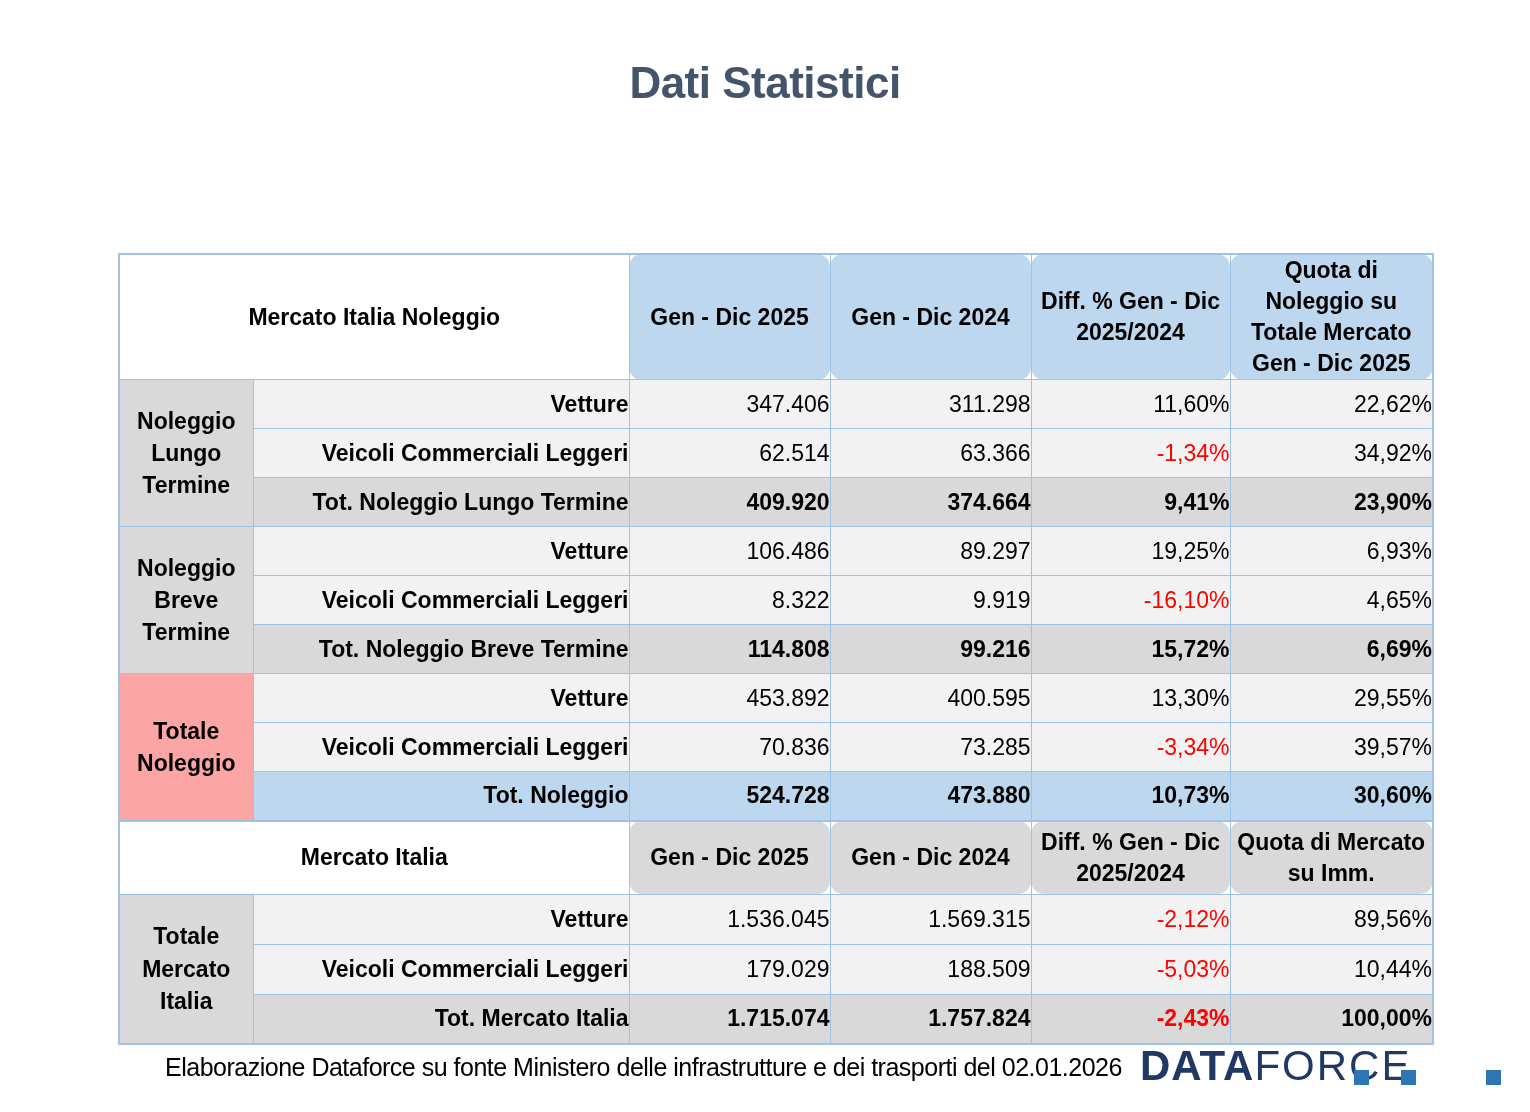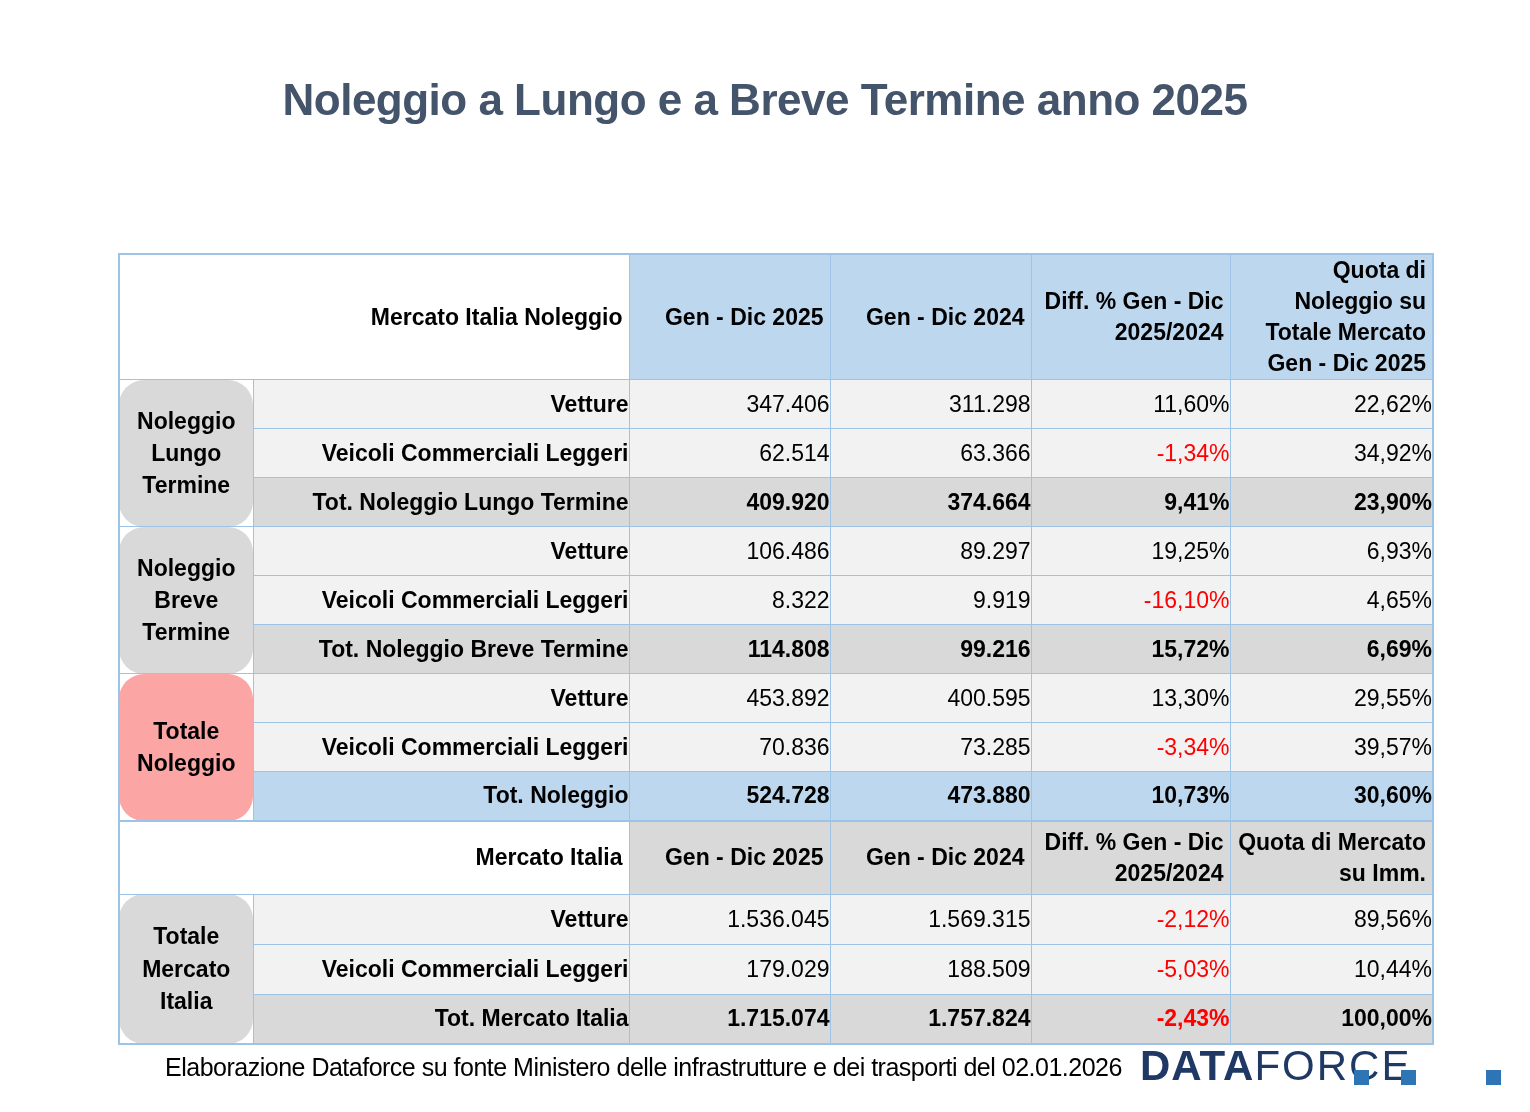--- a/index.html
+++ b/index.html
@@ -18,26 +18,26 @@
   table { border-collapse:collapse; table-layout:fixed; position:absolute; left:118px; width:1314px;
           border:2px solid #9DC3E6; }
   #t1 { top:253px; }
   #t2 { top:820px; }
   th, td { border:1px solid #9DC3E6; overflow:hidden; vertical-align:middle; }
   #t1 thead tr { height:99px; }
   #t1 tbody tr { height:49px; }
   #t2 thead tr { height:73px; }
   #t2 tbody tr { height:50px; }
 
-  th { font-size:23px; font-weight:bold; text-align:right; line-height:1.35; padding:0 6px; }
+  th { font-size:23px; font-weight:bold; text-align:center; line-height:1.35; padding:0 6px;border-radius:13px; }
   .corner { background:#ffffff; }
   .hblue  { background:#BDD7EE; }
   .hgray  { background:#D9D9D9; }
 
-  td.group { background:#D9D9D9; font-weight:bold; font-size:23px; text-align:center; line-height:1.4; padding:0 8px;border-radius:25px; }
+  td.group { background:#D9D9D9; font-weight:bold; font-size:23px; text-align:center; line-height:1.4; padding:0 8px; }
   td.group.blue { background:#fca5a5; }
   td.label { background:#F2F2F2; font-weight:bold; font-size:23px; text-align:right; padding-left:12px; }
   td.num   { background:#F2F2F2; font-size:23px; text-align:right; }
   tr.total td.label, tr.total td.num { background:#D9D9D9; font-weight:bold; }
   tr.total-blue td.label, tr.total-blue td.num { background:#BDD7EE; font-weight:bold; }
   .neg { color:#FF0000; }
 
   
   .footer-text { position:absolute; left:125px; top:1053px; font-size:25px; color:#000; letter-spacing:-0.5px;margin-left:40px; }
   .logo { position:absolute; left:1140px; top:1042px; white-space:nowrap; }
@@ -45,21 +45,21 @@
   .logo-light { font-size:42px; font-weight:normal; color:#1F3864; letter-spacing:2px; }
   .logo-sq { display:inline-block; width:15px; height:15px; background:#2E75B6; position:relative; top:5px; }
   .sq1 { margin-left:-62px; } .sq2 { margin-left:28px; } .sq3 { margin-left:65px; }
 </style>
 </head>
 <body>
 
 <div class="page">
 
   <div class="title-block">
-    <div class="title-line2">Noleggio a Lungo e a Breve Termine anno 2025</div>
+    <div class="title-line1">Dati Statistici</div>
   </div>
 
   <table id="t1">
     <colgroup>
       <col style="width:134px">
         <col style="width:376px">
         <col style="width:201px">
       <col style="width:201px">
         <col style="width:199px">
         <col style="width:203px">

